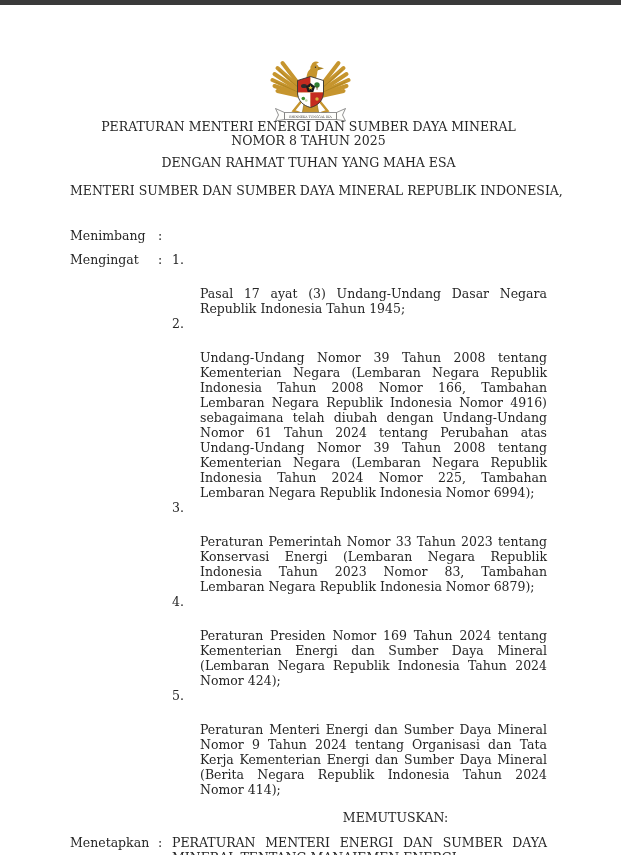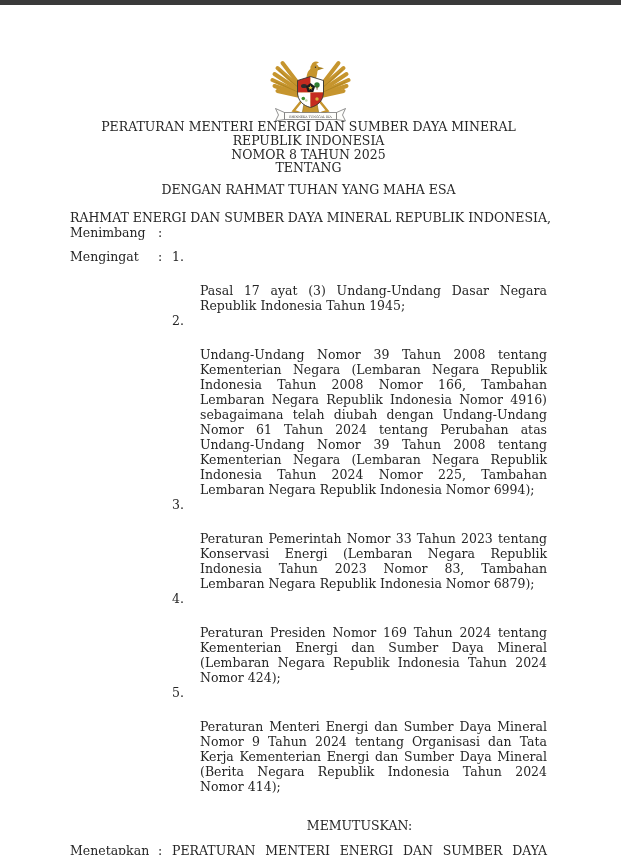--- a/index.html
+++ b/index.html
@@ -38,26 +38,26 @@
     font-size:12.5px; line-height:15px;
   }
   .title-block { margin-top:120px; text-align:center; line-height:13.8px; }
   .title-block div { white-space:nowrap; }
   .invocation { margin-top:7px; text-align:center; white-space:nowrap; }
   .authority  { margin-top:13px; text-align:center; white-space:nowrap; }
   .row { display:flex; }
   .row .label { width:88px; flex:none; }
   .row .colon { width:14px; flex:none; }
   .row .content { flex:1; text-align:justify; }
-  .considering-row { }
+  .considering-row { margin-top:30px; }
   .recalling-row { margin-top:9px; }
   .list-item { display:flex; }
   .list-item .num { width:28px; flex:none; }
   .list-item .itext { flex:1; text-align:justify;margin-top:34px; }
-  .decision-row { margin-top:24px; }
+  .decision-row { margin-top:13px;gap:36px; }
   .decision-row .content { text-align:center; }
   .enacting-row { margin-top:10px; }
 </style>
 </head>
 <body>
 
 <div class="top-bar"></div>
 
 <svg class="emblem" viewBox="0 0 80 70" aria-hidden="true">
 
@@ -122,28 +122,26 @@
     <path d="M66,55.5 L75,51.5 L72,58 L75,64 L66,62.5 Z" fill="#FDFDFB" stroke="#666666" stroke-width="0.7"></path>
     <path d="M14,55.5 L66,55.5 L66,62.5 L14,62.5 Z" fill="#FDFDFB" stroke="#666666" stroke-width="0.7"></path>
     <text x="40" y="60.6" text-anchor="middle" font-size="3.1" fill="#444444">BHINNEKA TUNGGAL IKA</text>
   </g>
 </svg>
 
 <div class="doc">
 
   <div class="title-block">
     <div>PERATURAN MENTERI ENERGI DAN SUMBER DAYA MINERAL</div>
-    <div>REPUBLIK INDONESIA</div>
     <div>NOMOR 8 TAHUN 2025</div>
-    <div>TENTANG</div>
   </div>
 
   <div class="invocation">DENGAN RAHMAT TUHAN YANG MAHA ESA</div>
 
-  <div class="authority">RAHMAT ENERGI DAN SUMBER DAYA MINERAL REPUBLIK INDONESIA,</div>
+  <div class="authority">MENTERI SUMBER DAN SUMBER DAYA MINERAL REPUBLIK INDONESIA,</div>
 
   <div class="row considering-row">
     <div class="label">Menimbang</div>
     <div class="colon">:</div>
   </div>
 
   <div class="row recalling-row">
     <div class="label">Mengingat</div>
     <div class="colon">:</div>
     <div class="content">

